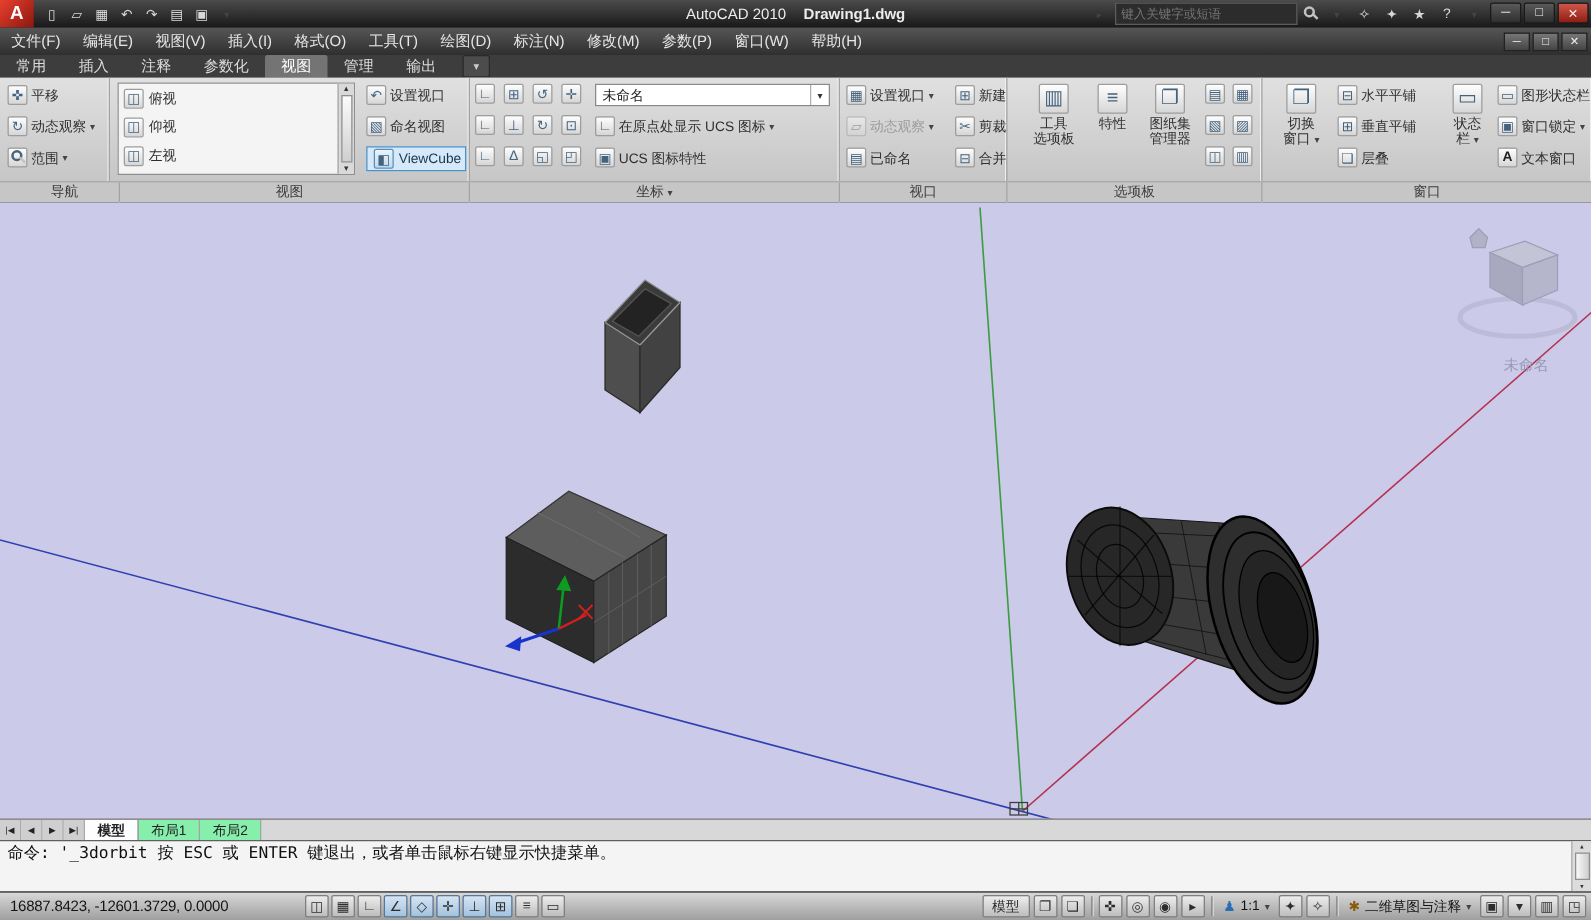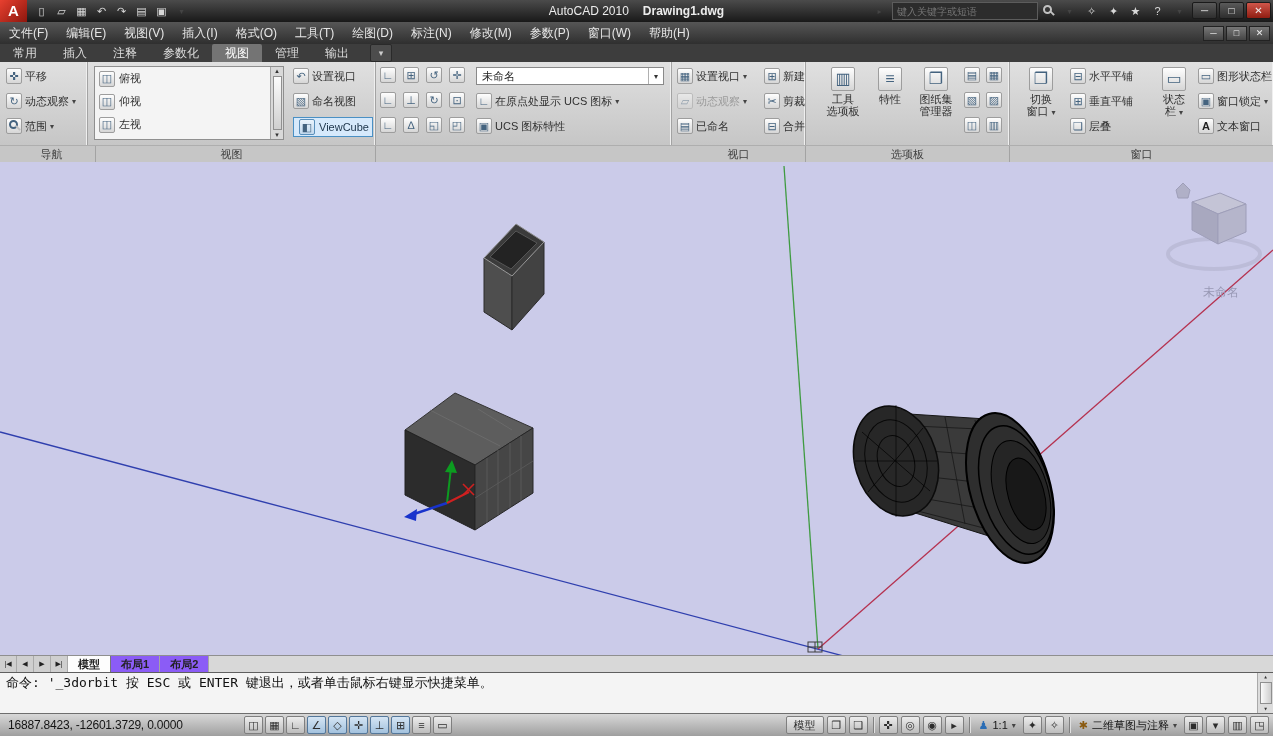--- a/index.html
+++ b/index.html
@@ -64,21 +64,21 @@
   
   .plabels{top:145px;height:17px;background:#c6c6c6;border-top:1px solid #aeaeae;font-size:11px;color:#3c3c3c;}
   .plab{position:absolute;top:0;height:17px;line-height:16px;text-align:center;border-right:1px solid #a3a3a3;}
 
   
   .canvas{top:162px;height:493px;background:#cbcbe9;}
 
   
   .ltabs{top:655px;height:17px;background:#d8d8d8;border-top:1px solid #8f8f8f;display:flex;align-items:stretch;font-size:11px;color:#222;}
   .lnav{width:17px;display:flex;align-items:center;justify-content:center;font-size:7px;background:#cfcfcf;border-right:1px solid #aaa;}
-  .ltab{padding:0 10px;display:flex;align-items:center;border-right:1px solid #a5a5a5;background:#8b5cf6;font-weight:bold;}
+  .ltab{padding:0 10px;display:flex;align-items:center;border-right:1px solid #a5a5a5;background:#86efac;}
   .ltab.active{background:#fdfdfd;font-weight:bold;border-right:1px solid #777;}
 
   
   .cmd{top:672px;height:41px;background:#f4f4f4;border-top:1px solid #5f5f5f;font-family:"DejaVu Sans Mono",monospace;font-size:13px;color:#101010;}
   .cmdline{height:20px;line-height:20px;padding:0 6px;white-space:nowrap;overflow:hidden;}
   .cmdline.prompt{border-top:1px solid #d9d9d9;}
   .cscroll{position:absolute;right:0;top:0;bottom:0;width:16px;background:#dcdcdc;border-left:1px solid #a9a9a9;
            display:flex;flex-direction:column;justify-content:space-between;align-items:center;font-size:7px;color:#333;}
   .cthumb{width:12px;flex:1;margin:1px 0;background:linear-gradient(90deg,#fafafa,#cdcdcd);border:1px solid #8f8f8f;}
 
@@ -375,20 +375,21 @@
       <div class="sbtn" style="left:188px;top:56px;">
         <span class="icn" style="color:#222;font-weight:bold;">A</span>
         <span>文本窗口</span>
       </div>
     </div>
   </div>
 
   <div class="bar plabels">
     <div class="plab" style="left:8px;width:88px;">导航</div>
     <div class="plab" style="left:88px;width:288px;">视图</div>
+    <div class="plab" style="left:376px;width:296px;"><span>坐标</span> <span class="car">▾</span></div>
     <div class="plab" style="left:672px;width:134px;">视口</div>
     <div class="plab" style="left:806px;width:204px;">选项板</div>
     <div class="plab" style="left:1010px;width:263px;border-right:none;">窗口</div>
   </div>
 
   <div class="bar canvas">
     <svg width="1273" height="493" viewBox="0 0 1273 493">
 
       <line x1="784" y1="4" x2="818" y2="487" stroke="#3f9b41" stroke-width="1.3"></line>
       <line x1="0" y1="270" x2="851" y2="496" stroke="#2f3fae" stroke-width="1.3"></line>

